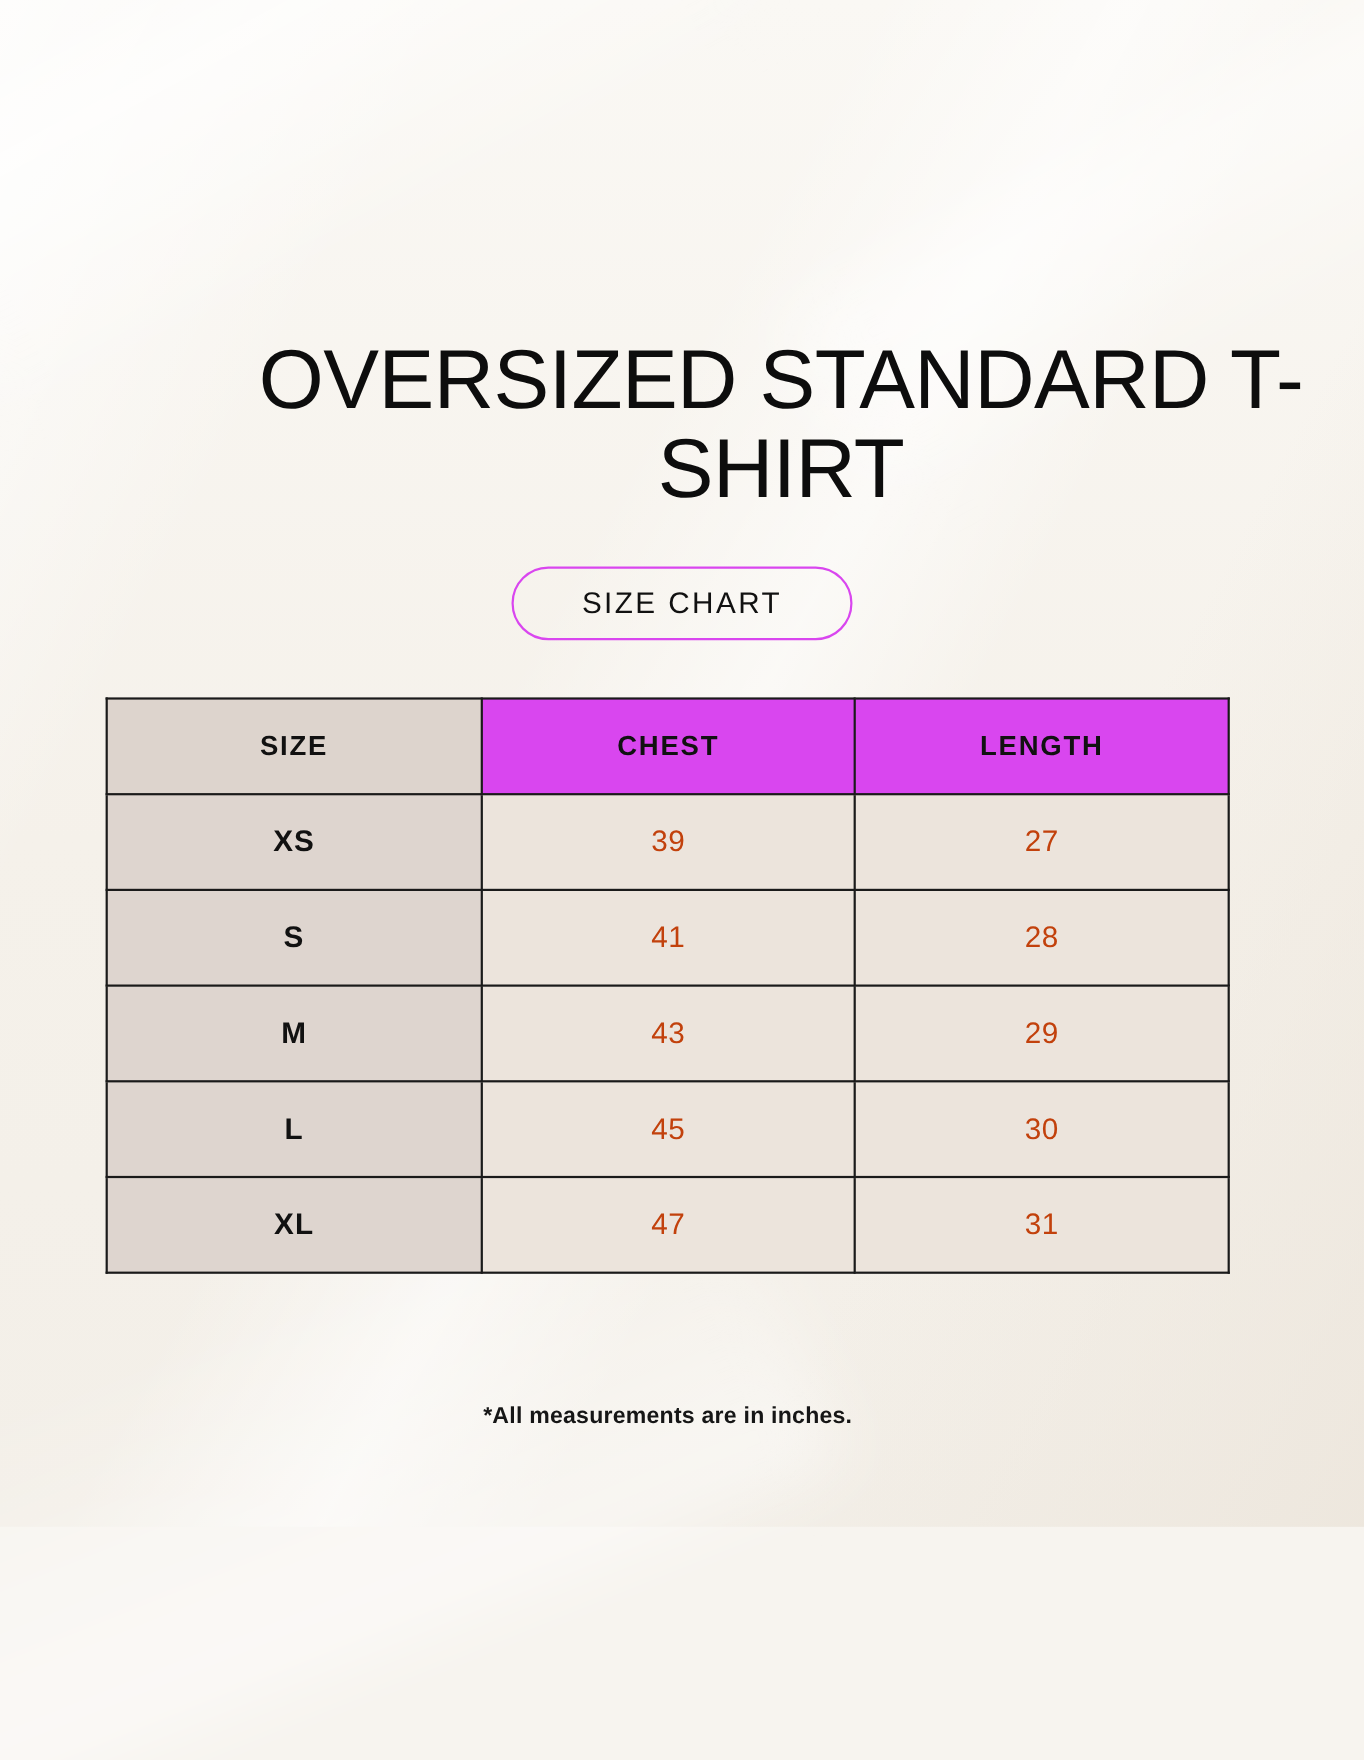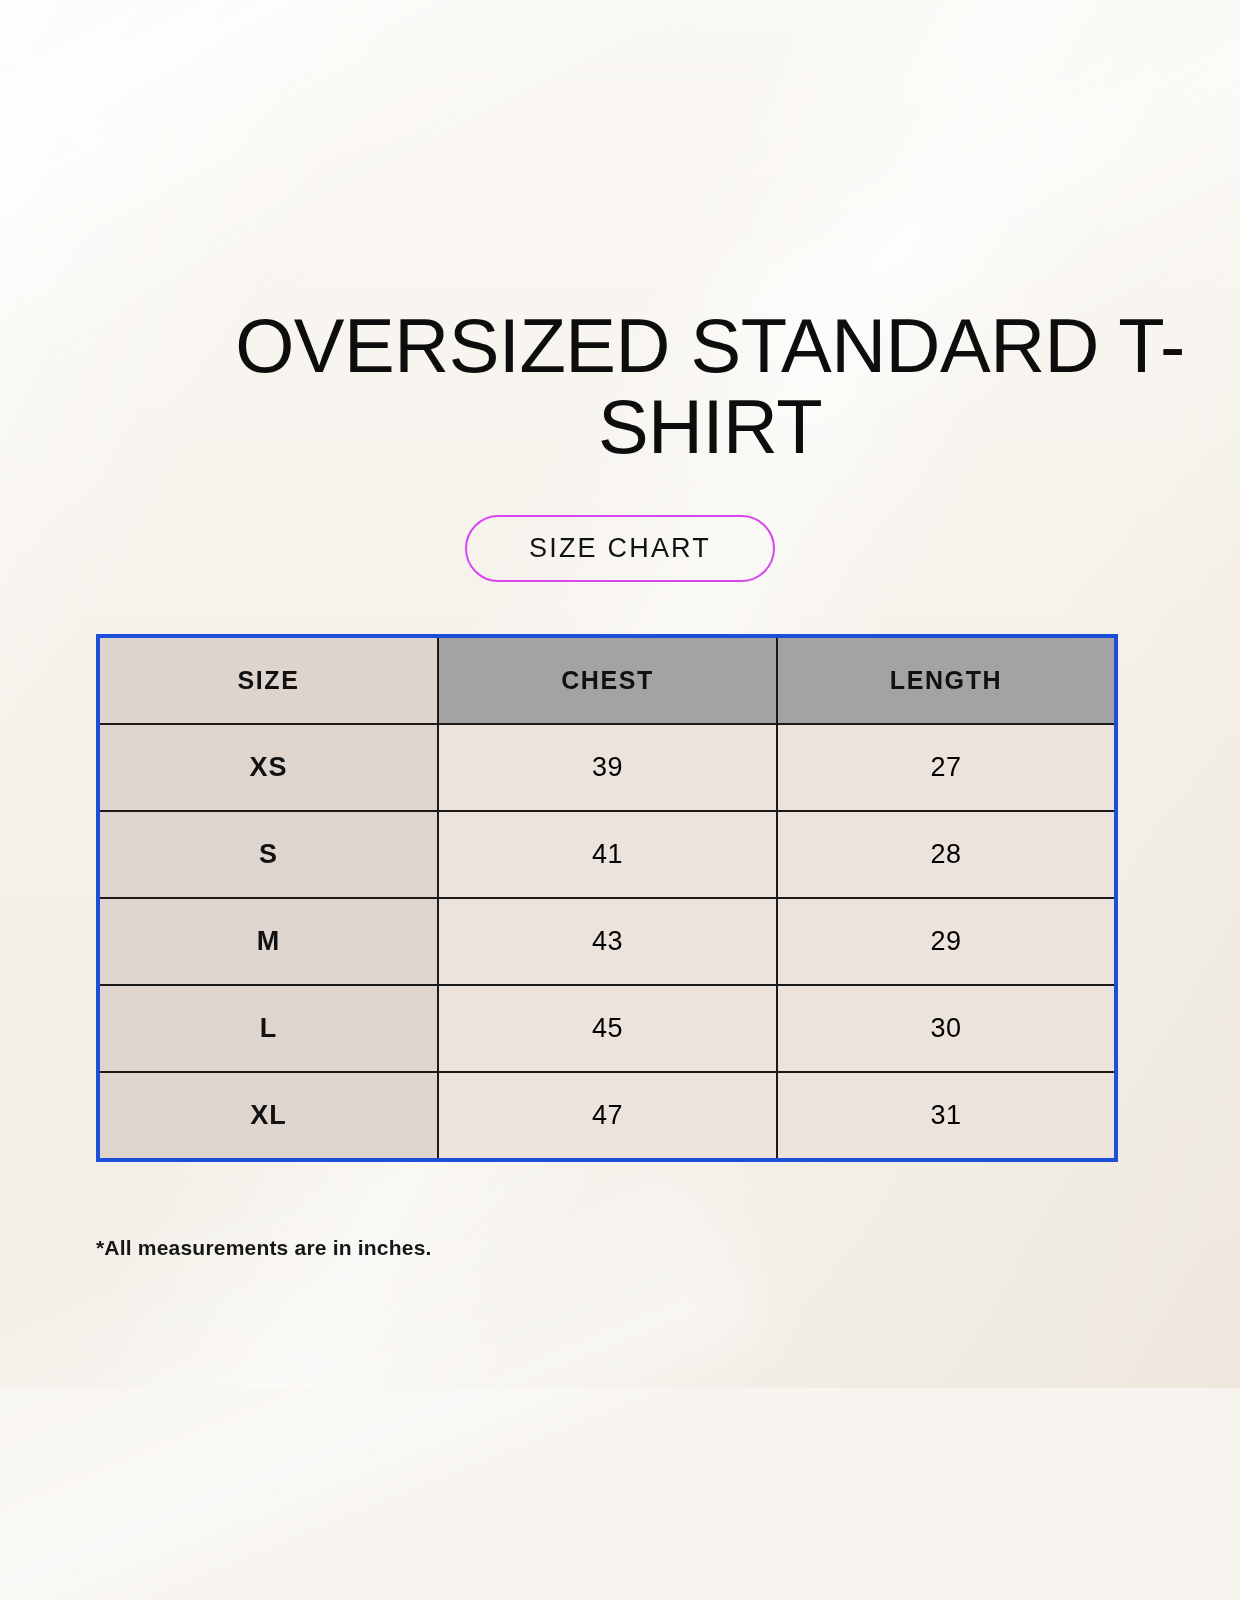--- a/index.html
+++ b/index.html
@@ -102,21 +102,21 @@
     position: absolute;
     top: 634px;
     left: 96px;
     width: 1022px;
   }
 
   table.size-table {
     border-collapse: collapse;
     width: 100%;
     table-layout: fixed;
-    border: 4px solid #1d4ed8;
+    border: 2px solid #1d4ed8;
   }
   table.size-table th,
   table.size-table td {
     border: 2px solid #1a1a1a;
     height: 85px;
     text-align: center;
     vertical-align: middle;
     padding: 0;
   }
   table.size-table col.c-size { width: 33.4%; }
@@ -124,42 +124,42 @@
   table.size-table col.c-length { width: 33.3%; }
 
   thead th {
     font-size: 25px;
     letter-spacing: 1.6px;
     font-weight: 700;
     color: #111111;
   }
   th.head-size { background: #ddd4cd; }
   th.head-chest,
-  th.head-length { background: #a3a3a3; }
+  th.head-length { background: #d946ef; }
 
   td.cell-size {
     background: #ded5cf;
     font-size: 27px;
     font-weight: 700;
     letter-spacing: 1px;
   }
   td.cell-val {
     background: #ece4dc;
     font-size: 27px;
     font-weight: 400;
     letter-spacing: 0.5px;
-    color: #000000;
+    color: #c2410c;
   }
 
   .footnote {
     position: absolute;
-    top: 1236px;
+    top: 1276px;
     left: 96px;
     width: 1022px;
-    text-align: left;
+    text-align: center;
     font-size: 21px;
     font-weight: 600;
     letter-spacing: 0.2px;
     color: #161616;
   }
 </style>
 </head>
 <body>
 
 <div class="page">

